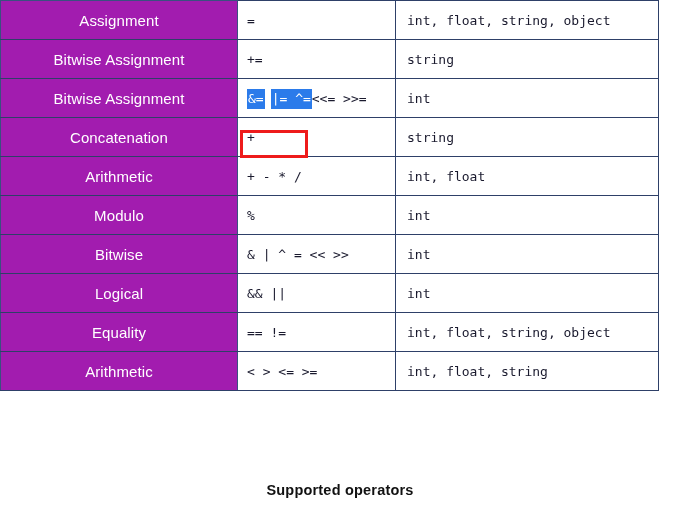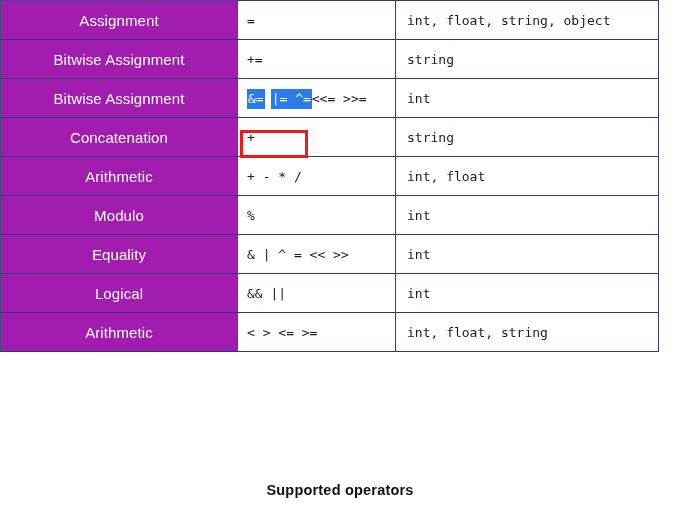--- a/index.html
+++ b/index.html
@@ -155,31 +155,36 @@
         <td class="cell-types">int, float</td>
       </tr>
 
       <tr>
         <td class="cell-name">Modulo</td>
         <td class="cell-ops">%</td>
         <td class="cell-types">int</td>
       </tr>
 
       <tr>
-        <td class="cell-name">Equality</td>
+        <td class="cell-name">Bitwise</td>
         <td class="cell-ops">&amp; | ^ = &lt;&lt; &gt;&gt;</td>
         <td class="cell-types">int</td>
       </tr>
 
       <tr>
         <td class="cell-name">Logical</td>
         <td class="cell-ops">&amp;&amp; ||</td>
         <td class="cell-types">int</td>
       </tr>
 
+      <tr>
+        <td class="cell-name">Equality</td>
+        <td class="cell-ops">== !=</td>
+        <td class="cell-types">int, float, string, object</td>
+      </tr>
 
       <tr>
         <td class="cell-name">Arithmetic</td>
         <td class="cell-ops">&lt; &gt; &lt;= &gt;=</td>
         <td class="cell-types">int, float, string</td>
       </tr>
 
     </tbody>
   </table>
 

